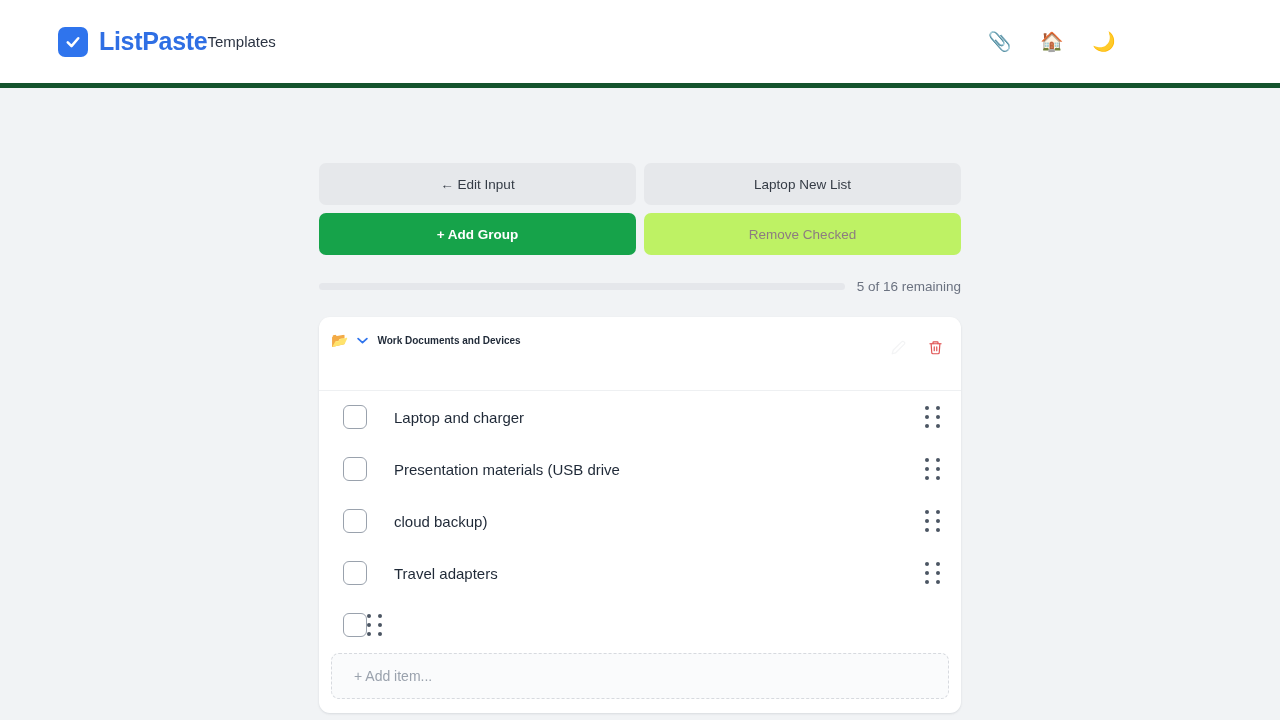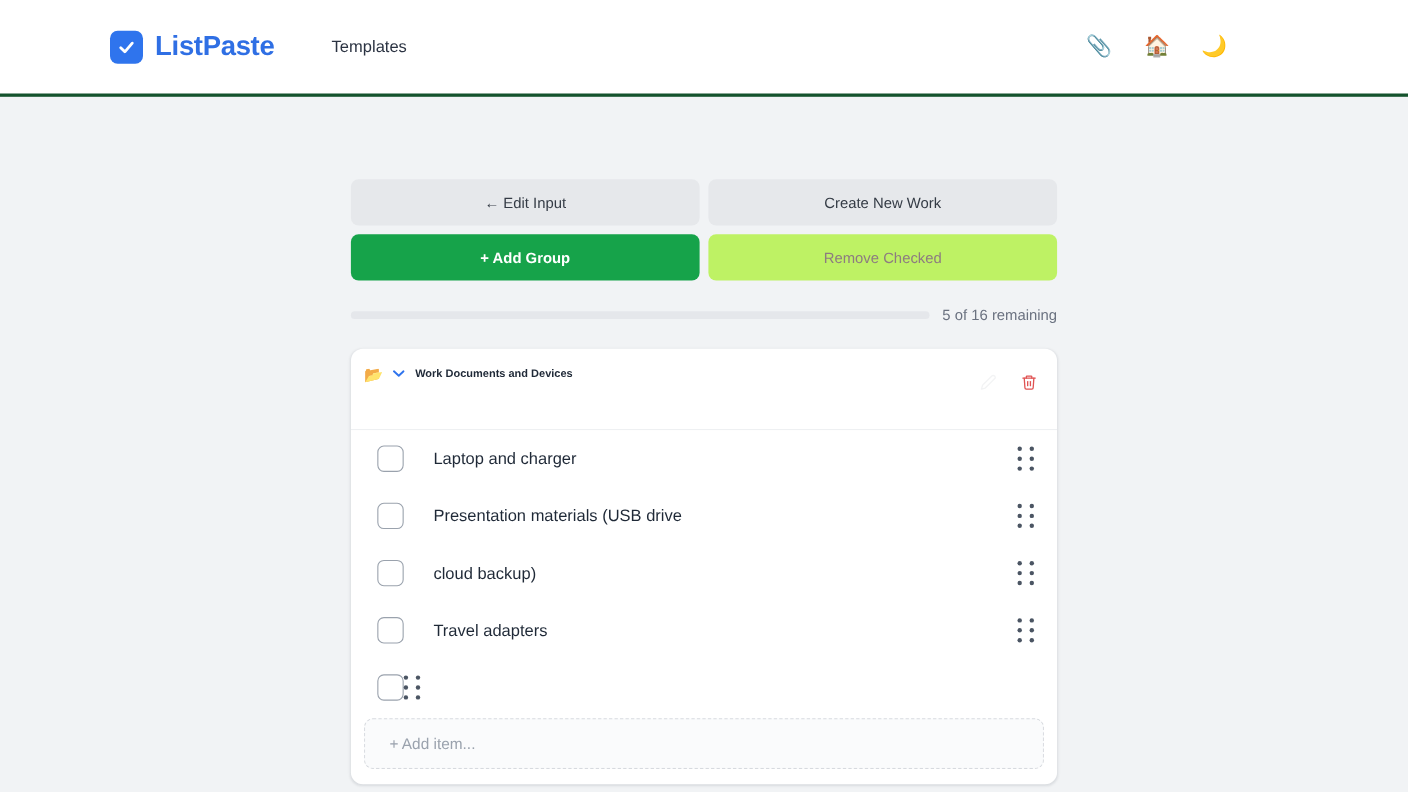--- a/index.html
+++ b/index.html
@@ -14,24 +14,24 @@
     font-family: "Liberation Sans", sans-serif;
     background: #f1f3f5;
     color: #1f2937;
     -webkit-font-smoothing: antialiased;
   }
 
   
   .app-header {
     height: 88px;
     background: #ffffff;
-    border-bottom: 3px solid #14532d;
-    display: flex;
-    align-items: center;
-    padding: 0 166px 0 100px;
+    border-bottom: 5px solid #14532d;
+    display: flex;
+    align-items: center;
+    padding: 0 166px 0 58px;
     position: relative;
   }
 
   .brand {
     display: flex;
     align-items: center;
     gap: 11px;
   }
 
   .brand-mark {
@@ -48,21 +48,20 @@
 
   .brand-name {
     font-size: 25px;
     font-weight: bold;
     color: #2f6fe4;
     letter-spacing: -0.3px;
   }
 
   .nav-links {
     display: flex;
-    margin-left: 52px;
   }
 
   .nav-link {
     font-size: 15px;
     color: #2b3342;
     cursor: pointer;
   }
 
   .header-actions {
     margin-left: auto;
@@ -304,21 +303,21 @@
     <span class="header-icon">🌙</span>
   </div>
 
 </header>
 
 <main class="page">
   <div class="column">
 
     <div class="button-grid">
       <button class="btn btn-secondary">← Edit Input</button>
-      <button class="btn btn-secondary">Create New Work</button>
+      <button class="btn btn-secondary">Laptop New List</button>
       <button class="btn btn-primary">+ Add Group</button>
       <button class="btn btn-danger">Remove Checked</button>
     </div>
 
     <div class="progress-row">
       <div class="progress-track">
         <div class="progress-fill" id="progress-fill" style="width: 0%;"></div>
       </div>
       <span class="progress-label">5 of 16 remaining</span>
     </div>

